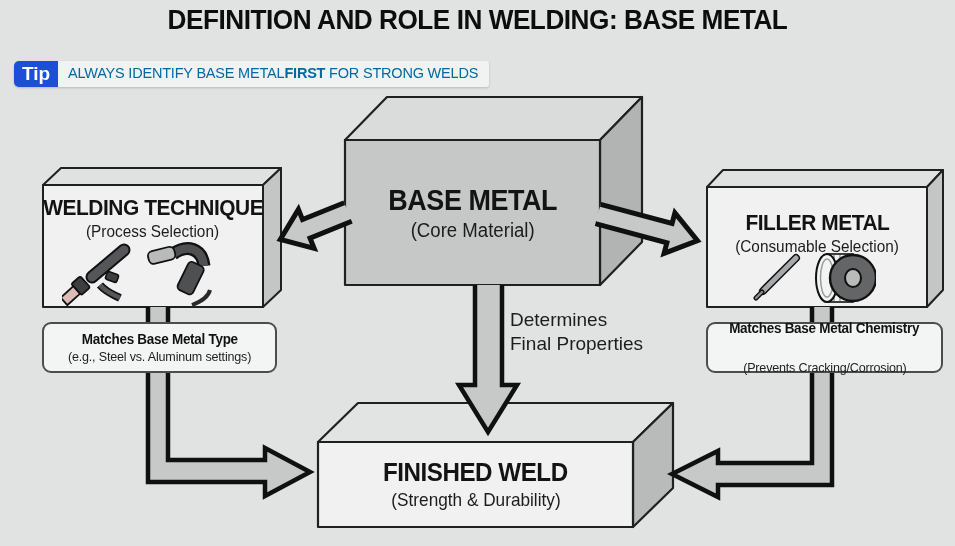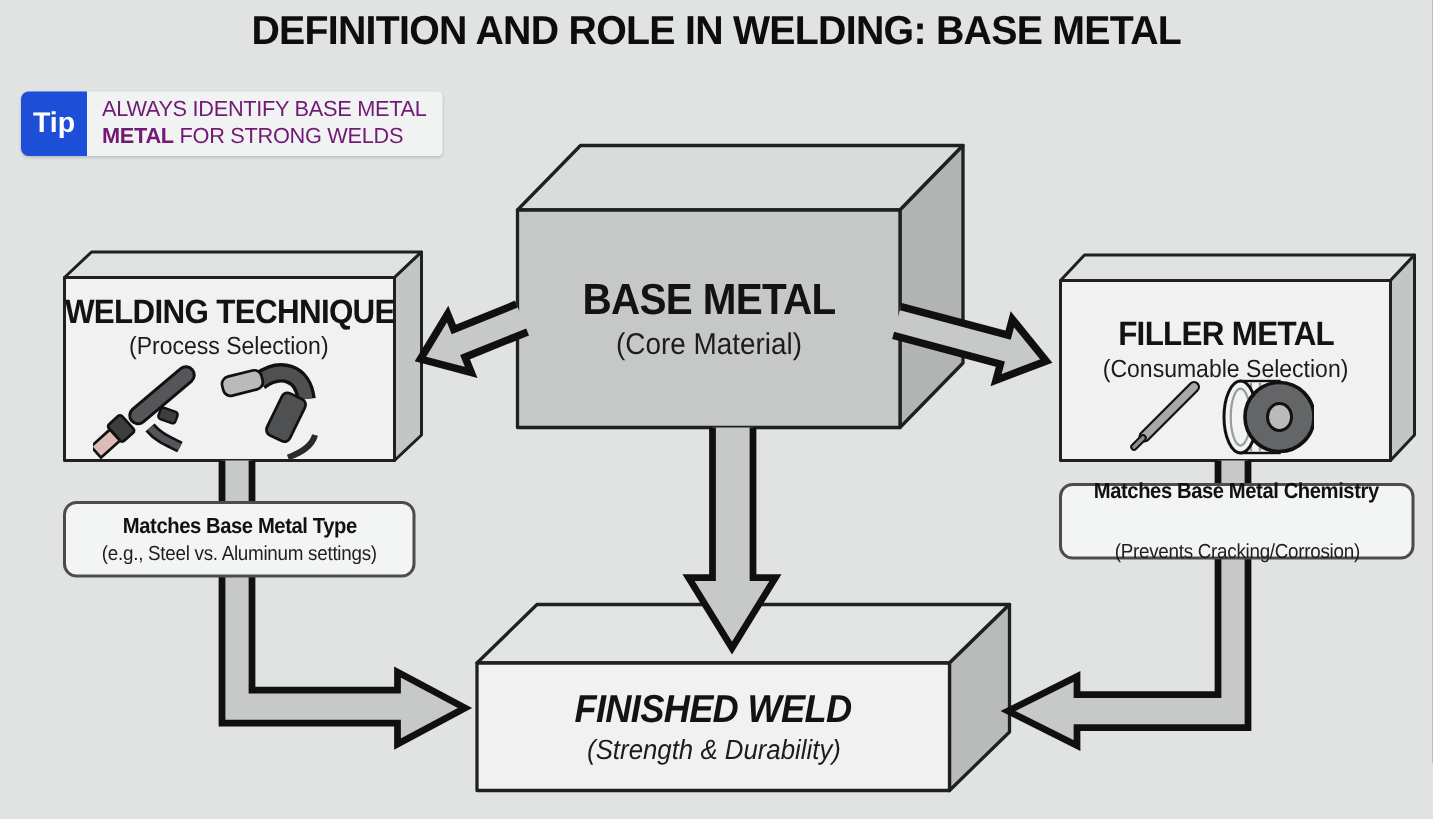--- a/index.html
+++ b/index.html
@@ -18,51 +18,51 @@
   
   .tip{position:absolute;left:14px;top:61px;display:flex;align-items:stretch;
        filter:drop-shadow(0 1px 1px rgba(0,0,0,0.18));}
   .tip-badge{
     width:44px;background:#1d4ed8;color:#ffffff;font-weight:bold;font-size:19px;
     display:flex;align-items:center;justify-content:center;
     border-radius:5px 0 0 5px;
   }
   .tip-body{
     background:#f1f2f2;padding:4px 11px 4px 10px;border-radius:0 3px 3px 0;
-    font-size:14.5px;line-height:17.5px;color:#701a75;letter-spacing:-0.2px;
-    display:flex;flex-direction:column;justify-content:center;
+    font-size:14.5px;line-height:17.5px;color:#0369a1;letter-spacing:-0.2px;
+    display:flex;justify-content:center;
   }
   .tip-body b{font-weight:bold;}
   
   .node{position:absolute;display:flex;flex-direction:column;align-items:center;
         text-align:left;pointer-events:none;}
   .cond{display:inline-block;transform:scaleX(0.93);white-space:nowrap;}
   .node-title{font-weight:bold;letter-spacing:-0.5px;color:#131313;}
   .node-sub{color:#1c1c1c;}
   .n-technique{left:43px;top:185px;width:220px;}
   .n-technique .node-title{font-size:22.5px;margin-top:10px;}
   .n-technique .node-sub{font-size:16.5px;margin-top:1px;}
   .n-base{left:345px;top:140px;width:255px;height:145px;justify-content:center;}
   .n-base .node-title{font-size:29px;}
   .n-base .node-sub{font-size:20px;margin-top:2px;}
   .n-filler{left:707px;top:187px;width:220px;margin-top:12px;}
   .n-filler .node-title{font-size:22.5px;margin-top:11px;}
   .n-filler .node-sub{font-size:16.5px;margin-top:1px;}
-  .n-finished{left:318px;top:442px;width:315px;height:83px;justify-content:center;font-style:italic;}
+  .n-finished{left:318px;top:442px;width:315px;height:83px;justify-content:center;}
   .n-finished .node-title{font-size:26px;}
   .n-finished .node-sub{font-size:18.5px;margin-top:1px;}
   
   .note{
     position:absolute;background:#f3f4f4;border:2px solid #4c4c4c;border-radius:9px;
     display:flex;flex-direction:column;align-items:center;justify-content:center;
     text-align:center;line-height:17px;
   }
   .note-bold{font-weight:bold;font-size:14.5px;letter-spacing:-0.3px;color:#111;}
   .note-detail{font-size:13.5px;color:#1e1e1e;letter-spacing:-0.2px;}
-  .note-left{left:42px;top:334px;width:231px;height:47px;}
+  .note-left{left:42px;top:322px;width:231px;height:47px;}
   .note-right{left:706px;top:322px;width:233px;height:47px;gap:22px;}
   .determines{
     position:absolute;left:510px;top:308px;font-size:19px;line-height:24px;
     color:#1d1d1d;text-align:left;
   }
   .icon{position:absolute;pointer-events:none;}
 </style>
 </head>
 <body>
 
@@ -108,21 +108,21 @@
 
     <path d="M812,307 L812,463 L718,463 L718,451 L672,474 L718,497 L718,485 L832,485 L832,307" fill="#c7c9c9" stroke="#101010" stroke-width="4.5" stroke-linejoin="miter"></path>
   </svg>
 
   <div class="page-title">DEFINITION AND ROLE IN WELDING: BASE METAL</div>
 
   <div class="tip">
     <div class="tip-badge">Tip</div>
     <div class="tip-body">
       <div>ALWAYS IDENTIFY BASE METAL</div>
-      <div><b>METAL</b><span> FOR STRONG WELDS</span></div>
+      <div><b>FIRST</b><span> FOR STRONG WELDS</span></div>
     </div>
   </div>
 
   <div class="node n-base">
     <span class="node-title cond">BASE METAL</span>
     <span class="node-sub cond">(Core Material)</span>
   </div>
 
   <div class="node n-technique">
     <span class="node-title cond">WELDING TECHNIQUE</span>
@@ -184,14 +184,18 @@
   <div class="note note-left">
     <span class="note-bold cond">Matches Base Metal Type</span>
     <span class="note-detail cond">(e.g., Steel vs. Aluminum settings)</span>
   </div>
 
   <div class="note note-right">
     <span class="note-bold cond">Matches Base Metal Chemistry</span>
     <span class="note-detail cond">(Prevents Cracking/Corrosion)</span>
   </div>
 
+  <div class="determines">
+    <div>Determines</div>
+    <div>Final Properties</div>
+  </div>
 
 </div>
 
 </body></html>

